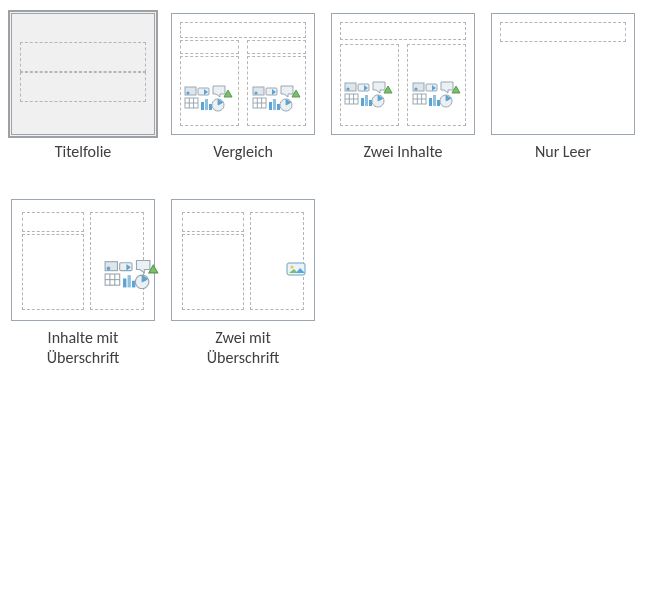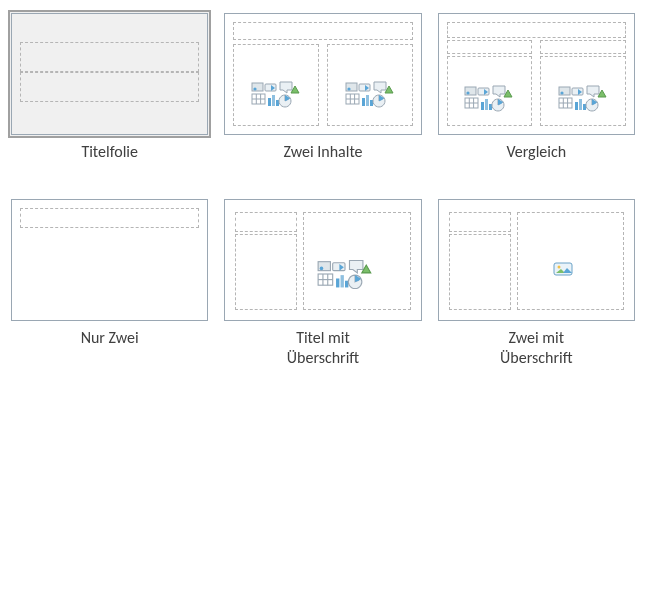--- a/index.html
+++ b/index.html
@@ -5,21 +5,21 @@
     * { box-sizing: border-box; margin: 0; padding: 0; }
     body {
       font-family: "Segoe UI", Calibri, sans-serif;
       font-size: 15px;
       color: #404040;
       background: #fff;
       padding: 10px 8px;
     }
     .grid {
       display: grid;
-      grid-template-columns: repeat(3, 1fr);
+      grid-template-columns: repeat(4, 1fr);
       gap: 18px 10px;
       width: 630px;
     }
     .item { text-align: center; }
     .thumb-wrap {
       border: 1px solid transparent;
       padding: 2px;
     }
     .item[data-selected="true"] .thumb-wrap {
       border: 2px solid #a0a0a0;
@@ -134,76 +134,76 @@
       <div class="ph b"></div>
     </div>
       </div>
     <div class="label">Titelfolie</div>
   </div>
 
 
 
   <div class="item">
     <div class="thumb-wrap">
-        <div class="thumb t-zwei">
-      <div class="ph a"></div>
-      <div class="ph b"></div>
-      <div class="ph c"></div>
-      <span class="ci l"><svg viewBox="0 0 50 28">
-              <use href="#content-icons"></use>
-            </svg></span>
-      <span class="ci r"><svg viewBox="0 0 50 28">
-              <use href="#content-icons"></use>
-            </svg></span>
-    </div>
-      </div>
-    <div class="label">Zwei Inhalte</div>
-  </div>
-
-  <div class="item">
-    <div class="thumb-wrap">
         <div class="thumb t-vergleich">
       <div class="ph a"></div>
       <div class="ph b"></div>
       <div class="ph c"></div>
       <div class="ph d"></div>
       <div class="ph e"></div>
       <span class="ci l"><svg viewBox="0 0 50 28">
               <use href="#content-icons"></use>
             </svg></span>
       <span class="ci r"><svg viewBox="0 0 50 28">
               <use href="#content-icons"></use>
             </svg></span>
     </div>
       </div>
     <div class="label">Vergleich</div>
   </div>
 
   <div class="item">
     <div class="thumb-wrap">
+        <div class="thumb t-zwei">
+      <div class="ph a"></div>
+      <div class="ph b"></div>
+      <div class="ph c"></div>
+      <span class="ci l"><svg viewBox="0 0 50 28">
+              <use href="#content-icons"></use>
+            </svg></span>
+      <span class="ci r"><svg viewBox="0 0 50 28">
+              <use href="#content-icons"></use>
+            </svg></span>
+    </div>
+      </div>
+    <div class="label">Zwei Inhalte</div>
+  </div>
+
+  <div class="item">
+    <div class="thumb-wrap">
         <div class="thumb t-nurtitel">
       <div class="ph a"></div>
     </div>
       </div>
-    <div class="label">Nur Zwei</div>
+    <div class="label">Nur Leer</div>
   </div>
 
 
   <div class="item">
     <div class="thumb-wrap">
         <div class="thumb t-inhalt-u">
       <div class="ph a"></div>
       <div class="ph b"></div>
       <div class="ph c"></div>
       <span class="ci"><svg viewBox="0 0 50 28">
               <use href="#content-icons"></use>
             </svg></span>
     </div>
       </div>
-    <div class="label">Titel mit
+    <div class="label">Inhalte mit
 Überschrift</div>
   </div>
 
   <div class="item">
     <div class="thumb-wrap">
         <div class="thumb t-bild-u">
       <div class="ph a"></div>
       <div class="ph b"></div>
       <div class="ph c"></div>
       <span class="pi"><svg viewBox="0 0 20 14">

